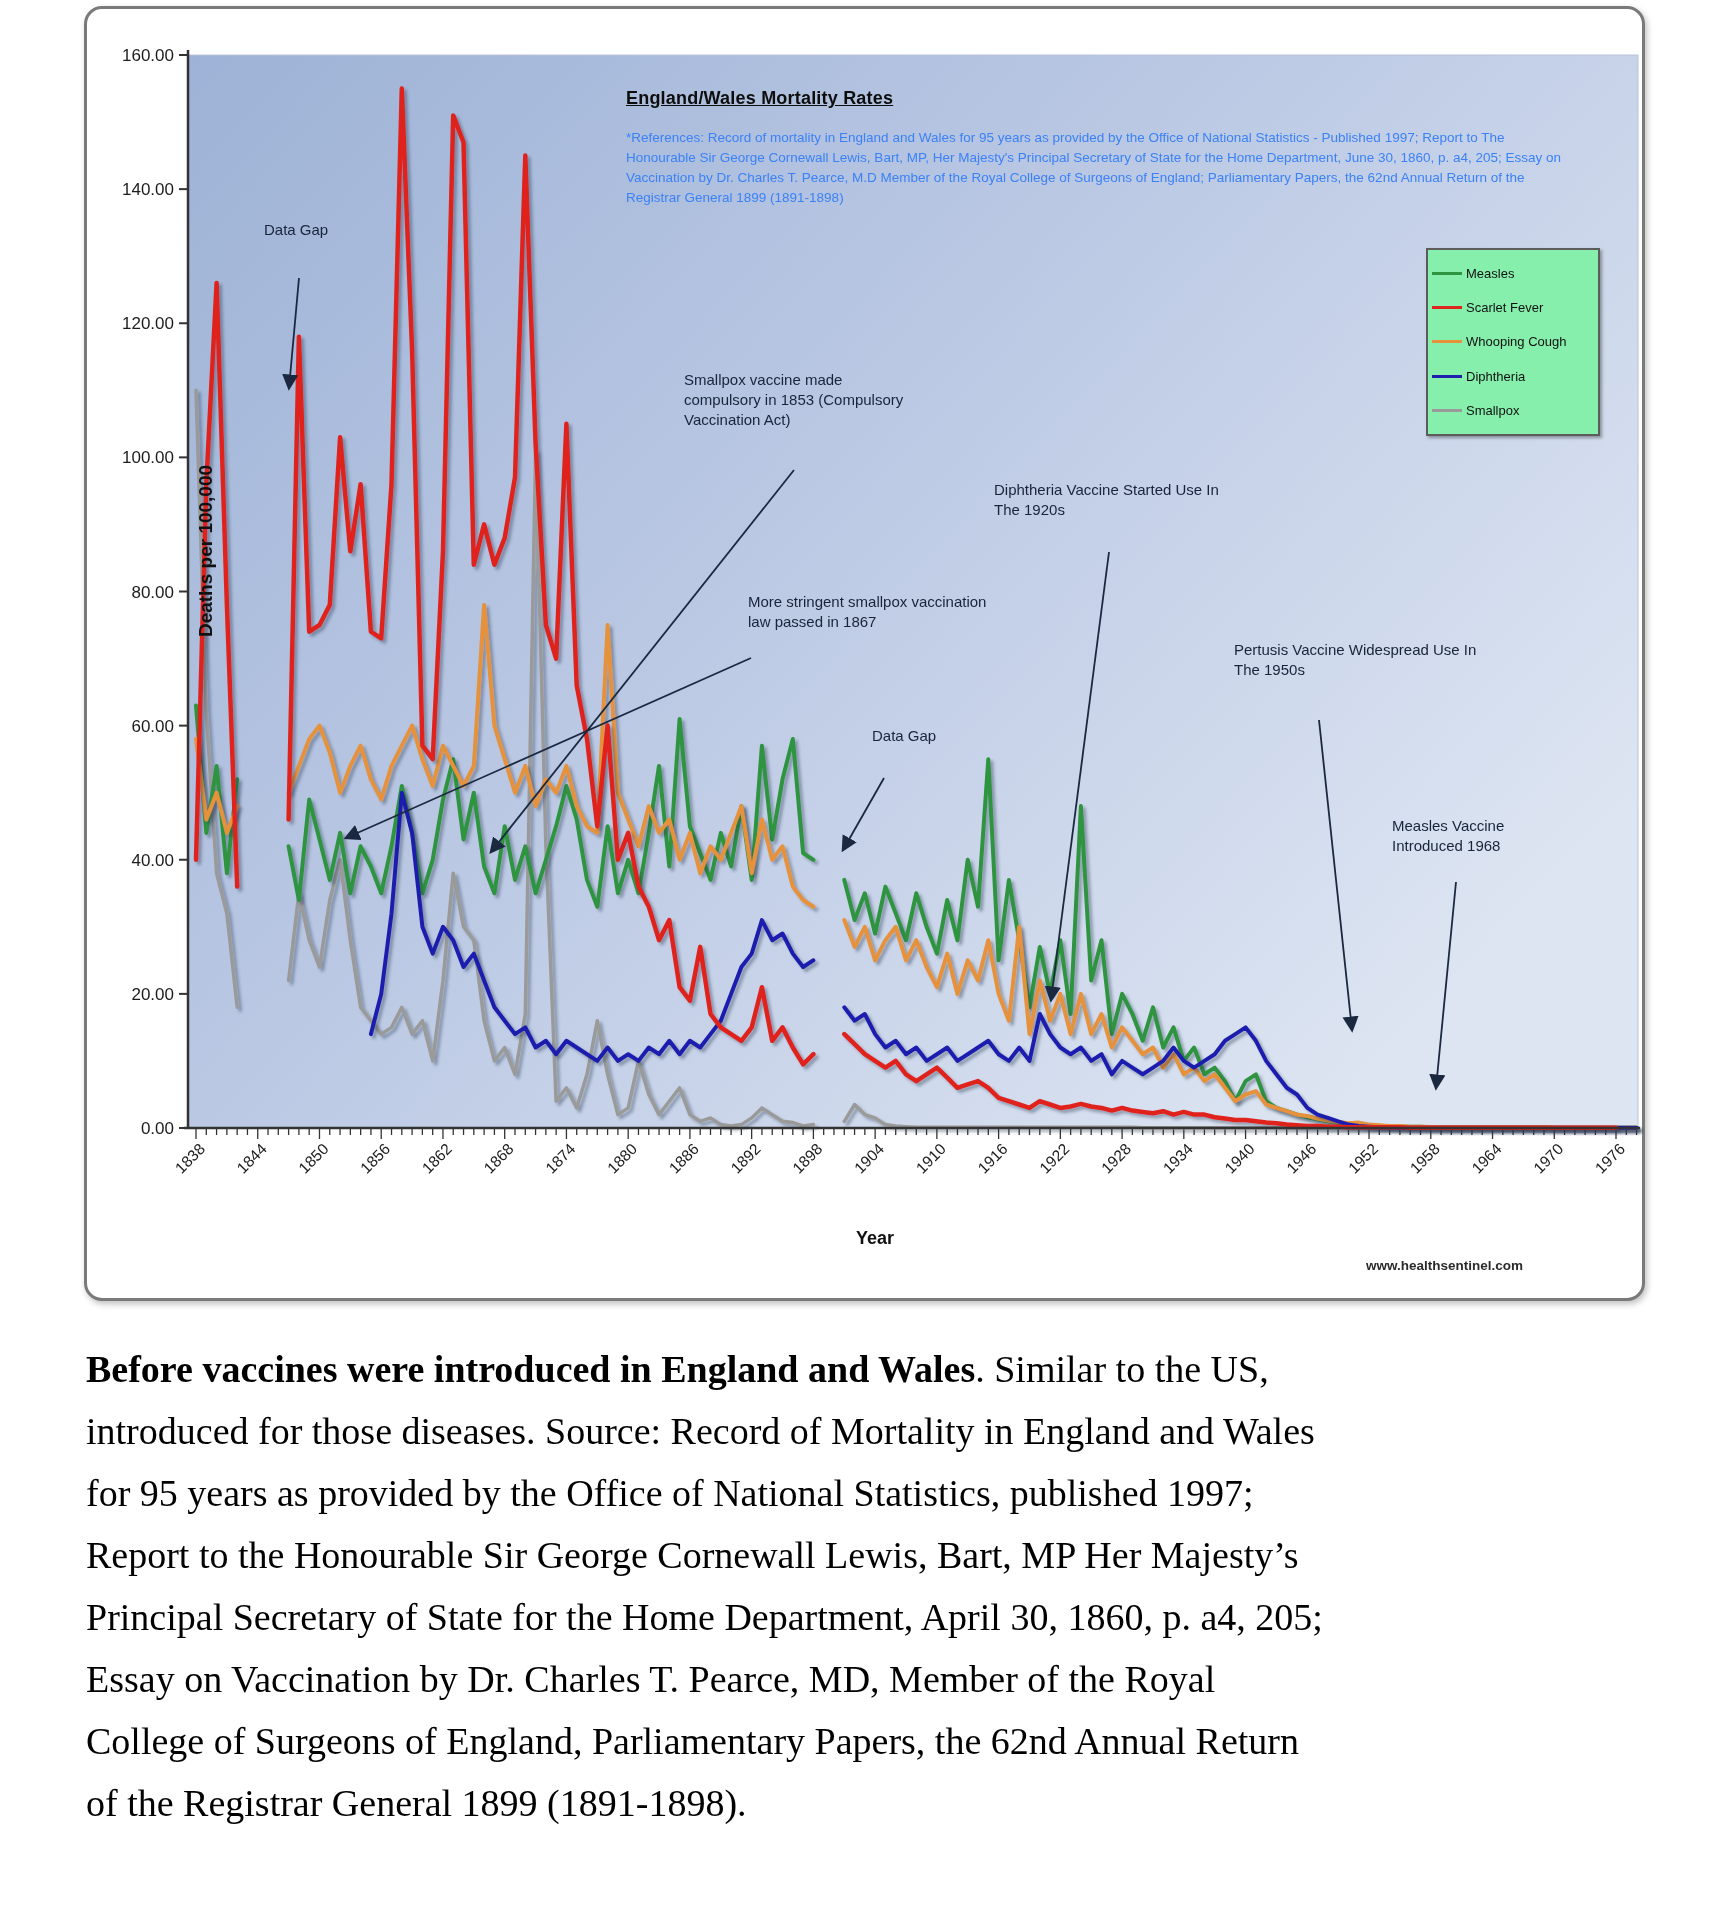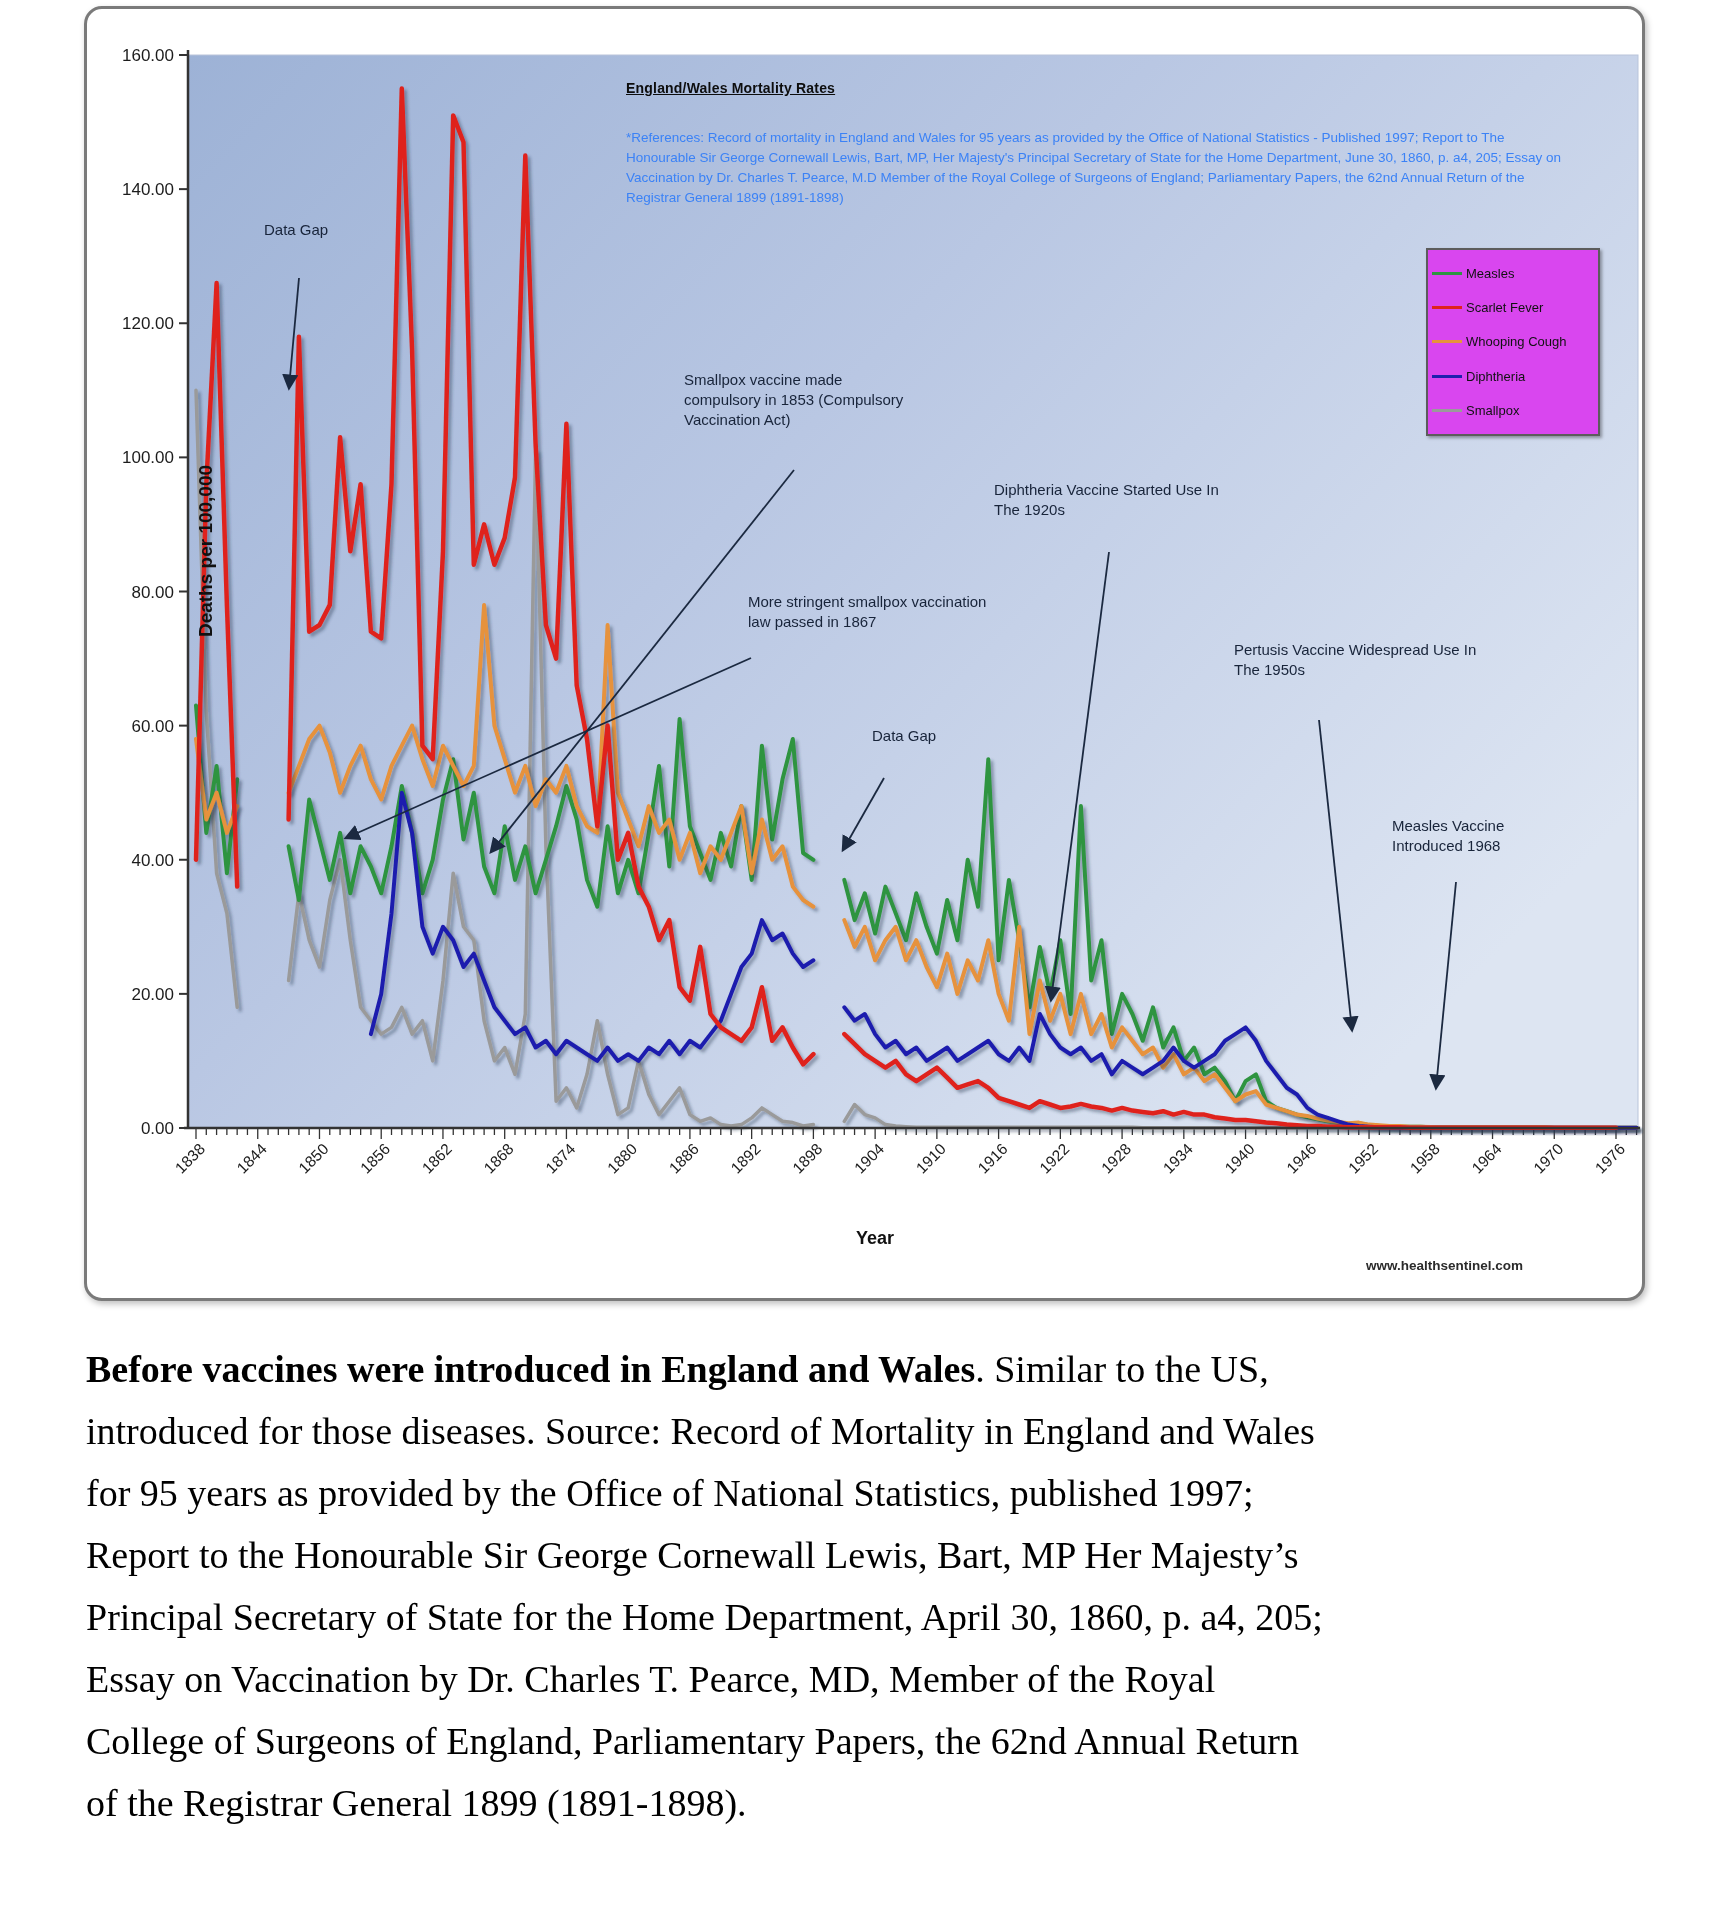--- a/index.html
+++ b/index.html
@@ -3,33 +3,33 @@
 <meta charset="utf-8">
 <style>
   html,body{margin:0;padding:0;background:#ffffff;}
   .page{position:relative;width:1734px;height:1915px;background:#ffffff;overflow:hidden;
         font-family:"Liberation Sans",sans-serif;margin-left:36px;}
   .chart-card{position:absolute;left:48px;top:6px;width:1555px;height:1289px;
         background:#ffffff;border:3px solid #7a7a7a;border-radius:18px;
         box-shadow:2px 3px 6px rgba(0,0,0,0.25);}
   svg.chart-svg{position:absolute;left:0;top:0;pointer-events:none;}
   .overlay{position:absolute;left:0;top:0;width:1734px;height:1915px;pointer-events:none;}
-  .chart-title{position:absolute;left:590px;top:80px;font-size:14px;font-weight:bold;
+  .chart-title{position:absolute;left:590px;top:88px;font-size:18px;font-weight:bold;
         color:#0d0d0d;text-decoration:underline;letter-spacing:0.2px;}
   .chart-refs{position:absolute;left:590px;top:128px;width:940px;font-size:13.5px;
         line-height:20px;color:#3b82f6;}
   .y-axis-title{position:absolute;left:40px;top:540px;width:260px;text-align:center;
         font-size:19px;font-weight:bold;color:#111;
         transform:rotate(-90deg);transform-origin:center center;}
   .x-axis-title{position:absolute;left:820px;top:1228px;font-size:18px;font-weight:bold;color:#111;}
   .website{position:absolute;left:1330px;top:1258px;width:240px;
         font-size:13.5px;font-weight:bold;color:#2b2b2b;}
   .anno{position:absolute;font-size:15px;line-height:20px;color:#18243a;}
   .legend{position:absolute;left:1390px;top:248px;width:174px;height:188px;
-        background:#d946ef;border:2px solid #5c5c5c;box-shadow:2px 2px 3px rgba(0,0,0,0.35);
+        background:#86efac;border:2px solid #5c5c5c;box-shadow:2px 2px 3px rgba(0,0,0,0.35);
         display:flex;flex-direction:column;justify-content:space-around;
         padding:6px 4px;box-sizing:border-box;}
   .legend-item{display:flex;align-items:center;gap:4px;}
   .legend-swatch{display:inline-block;width:30px;height:3px;flex:0 0 30px;}
   .legend-label{font-size:13px;color:#111;white-space:nowrap;}
   .caption{position:absolute;left:50px;top:1338px;width:1670px;
         font-family:"Liberation Serif",serif;font-size:38px;line-height:62px;color:#000;}
   .caption div{white-space:nowrap;}
 </style>
 </head>

